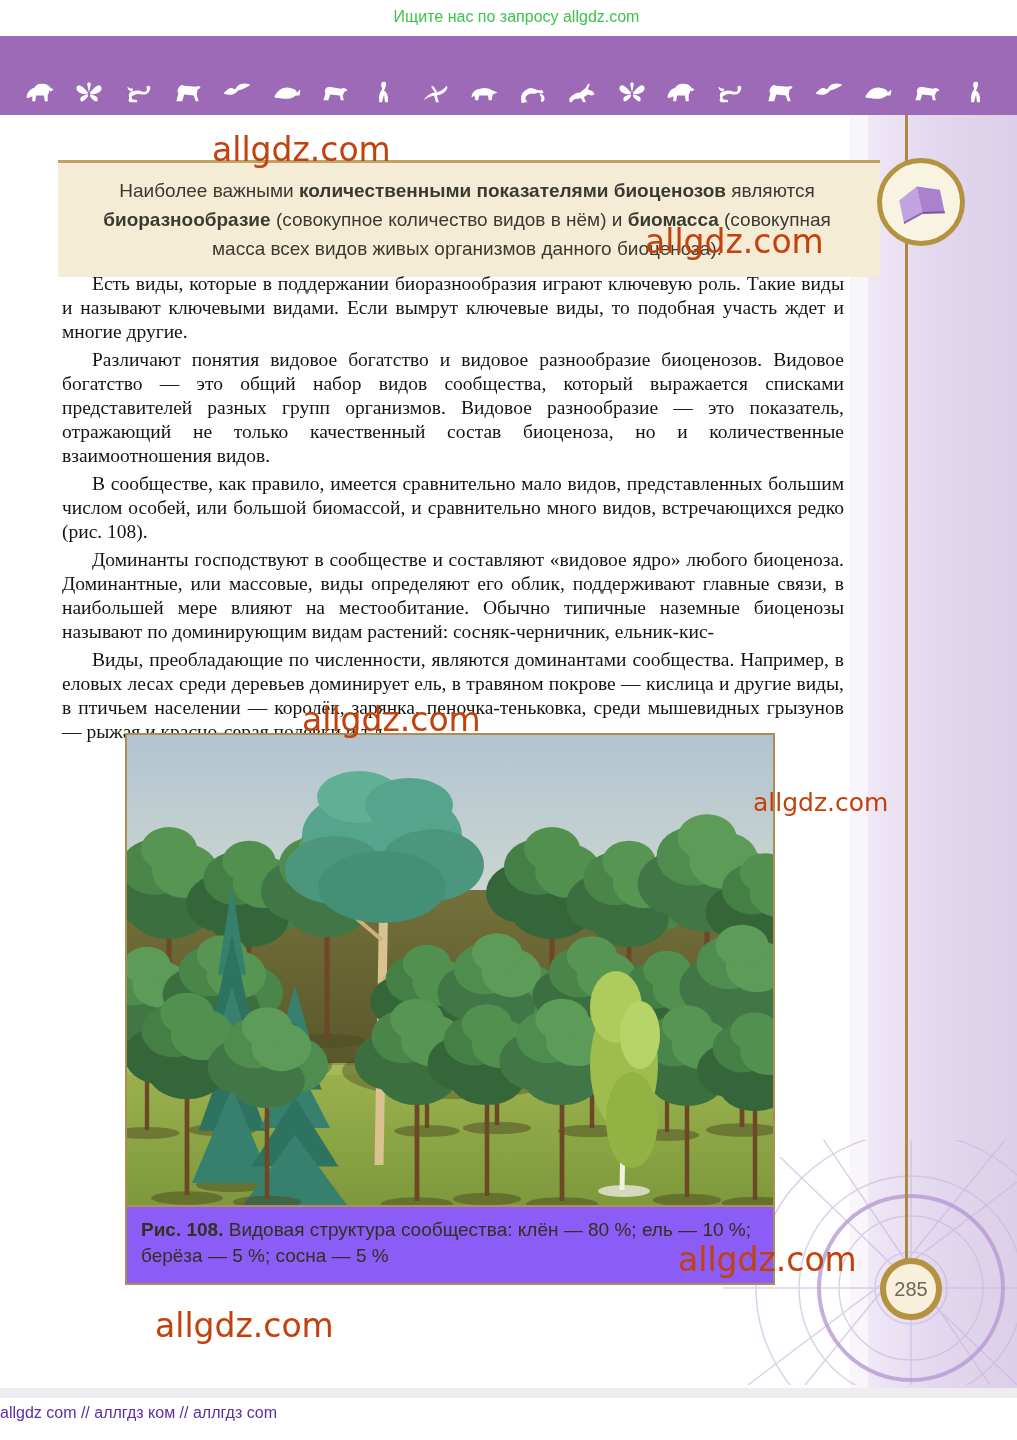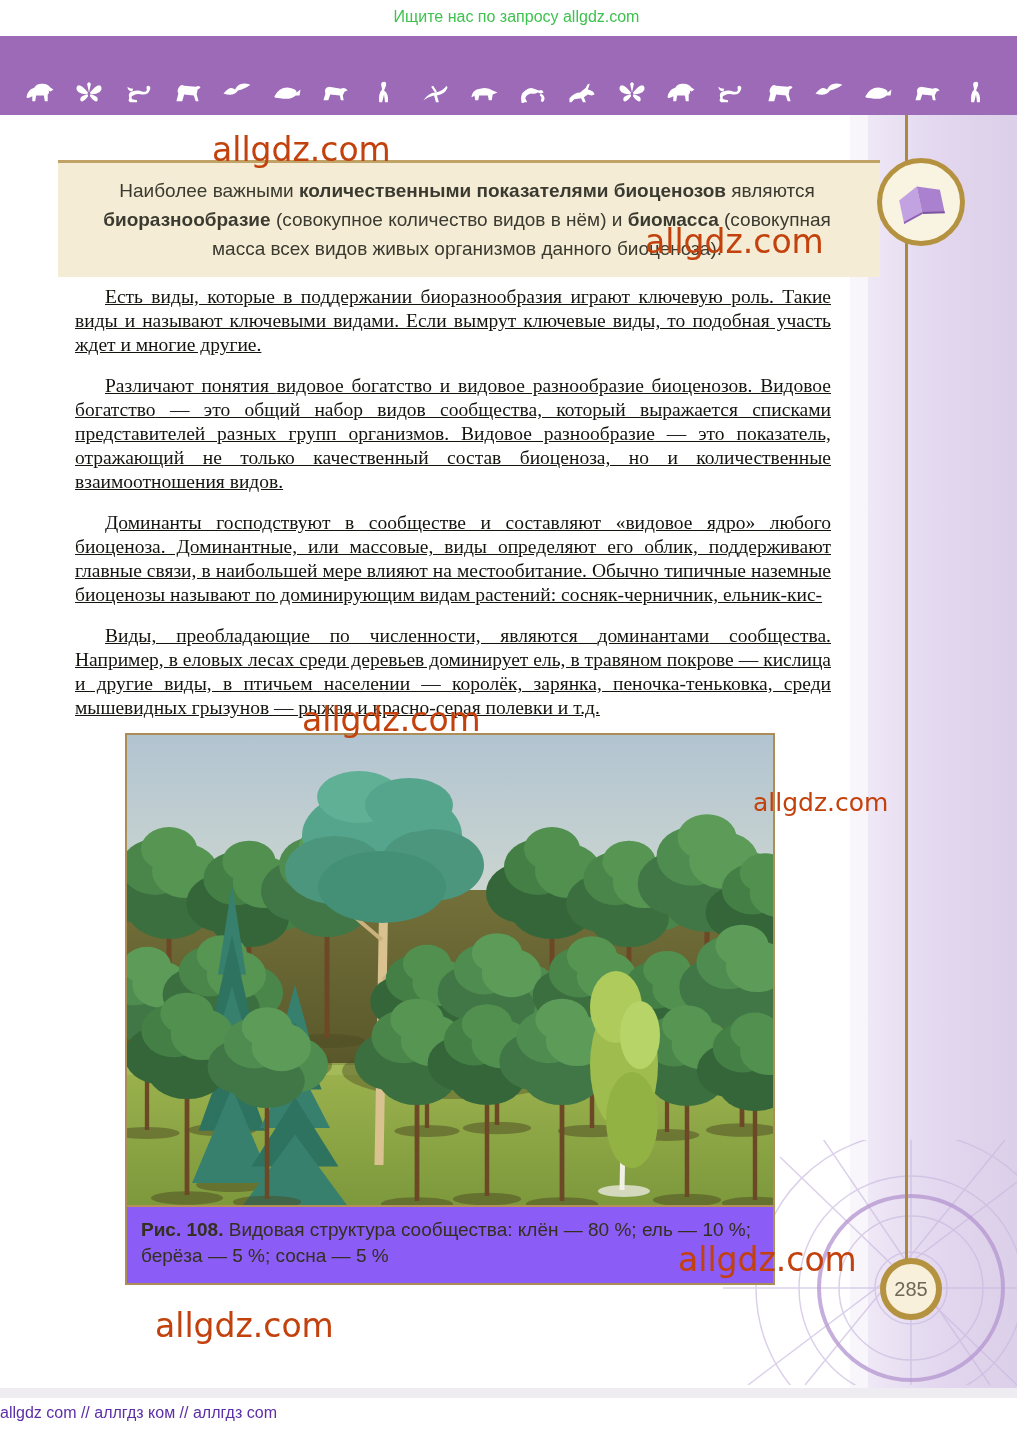--- a/index.html
+++ b/index.html
@@ -50,21 +50,21 @@
     font:19px/29px "Liberation Sans",sans-serif;color:#3a3a30;
     text-align:center;
   }
   #infobox .bold,#caption .bold{font-weight:bold;}
   
   #bodytext{
     top:268px;left:58px;width:790px;z-index:2;
     font:19.5px/24px "Liberation Serif",serif;color:#14140f;
     text-align:justify;
   }
-  #bodytext p{margin:17px;text-indent:30px;text-decoration:underline;}
+  #bodytext p{margin:4px;text-indent:30px;}
   
   #figure{
     top:733px;left:125px;width:646px;z-index:2;
     border:2px solid #ab8d55;background:#efe4c9;
   }
   #forest{display:block;}
   #caption{
     border-top:2px solid #b29056;background:#8b5cf6;
     padding:10px 14px 14px 14px;
     font:19px/26px "Liberation Sans",sans-serif;color:#33301f;
@@ -187,20 +187,21 @@
       <polygon points="50,40 28,36 28,34 50,38" fill="#7d549f"></polygon>
     </g>
   </svg>
 </div>
 
 <div id="infobox" class="abs"><span>Наиболее важными </span><span class="bold">количественными показателями биоценозов</span><span> являются </span><span class="bold">биоразнообразие</span><span> (совокупное количество видов в нём) и </span><span class="bold">биомасса</span><span> (совокупная масса всех видов живых организмов данного биоценоза).</span></div>
 
 <div id="bodytext" class="abs">
   <p><span>Есть виды, которые в поддержании биоразнообразия играют ключевую роль. Такие виды и называют ключевыми видами. Если вымрут ключевые виды, то подобная участь ждет и многие другие.</span></p>
   <p><span>Различают понятия </span><span class="bold">видовое богатство</span><span> и </span><span class="bold">видовое разнообразие</span><span> биоценозов. </span><span class="bold">Видовое богатство</span><span> — это общий набор видов сообщества, который выражается списками представителей разных групп организмов. </span><span class="bold">Видовое разнообразие</span><span> — это показатель, отражающий не только качественный состав биоценоза, но и количественные взаимоотношения видов.</span></p>
+  <p><span>В сообществе, как правило, имеется сравнительно мало видов, представленных большим числом особей, или большой биомассой, и сравнительно много видов, встречающихся редко (рис. 108).</span></p>
   <p><span>Доминанты господствуют в сообществе и составляют «видовое ядро» любого биоценоза. Доминантные, или массовые, виды определяют его облик, поддерживают главные связи, в наибольшей мере влияют на местообитание. Обычно типичные наземные биоценозы называют по доминирующим видам растений: сосняк-черничник, ельник-кис-</span></p>
   <p><span>Виды, преобладающие по численности, являются </span><span class="bold">доминантами</span><span> сообщества. Например, в еловых лесах среди деревьев доминирует ель, в травяном покрове — кислица и другие виды, в птичьем населении — королёк, зарянка, пеночка-теньковка, среди мышевидных грызунов — рыжая и красно-серая полевки и т.д.</span></p>
 </div>
 
 <div id="figure" class="abs">
   <svg id="forest" width="646" height="470" viewBox="0 0 646 470">
       <defs>
         <linearGradient id="sky" x1="0" y1="0" x2="0" y2="1">
           <stop offset="0" stop-color="#b2c4d1"></stop>
           <stop offset="1" stop-color="#ccd6d0"></stop>

